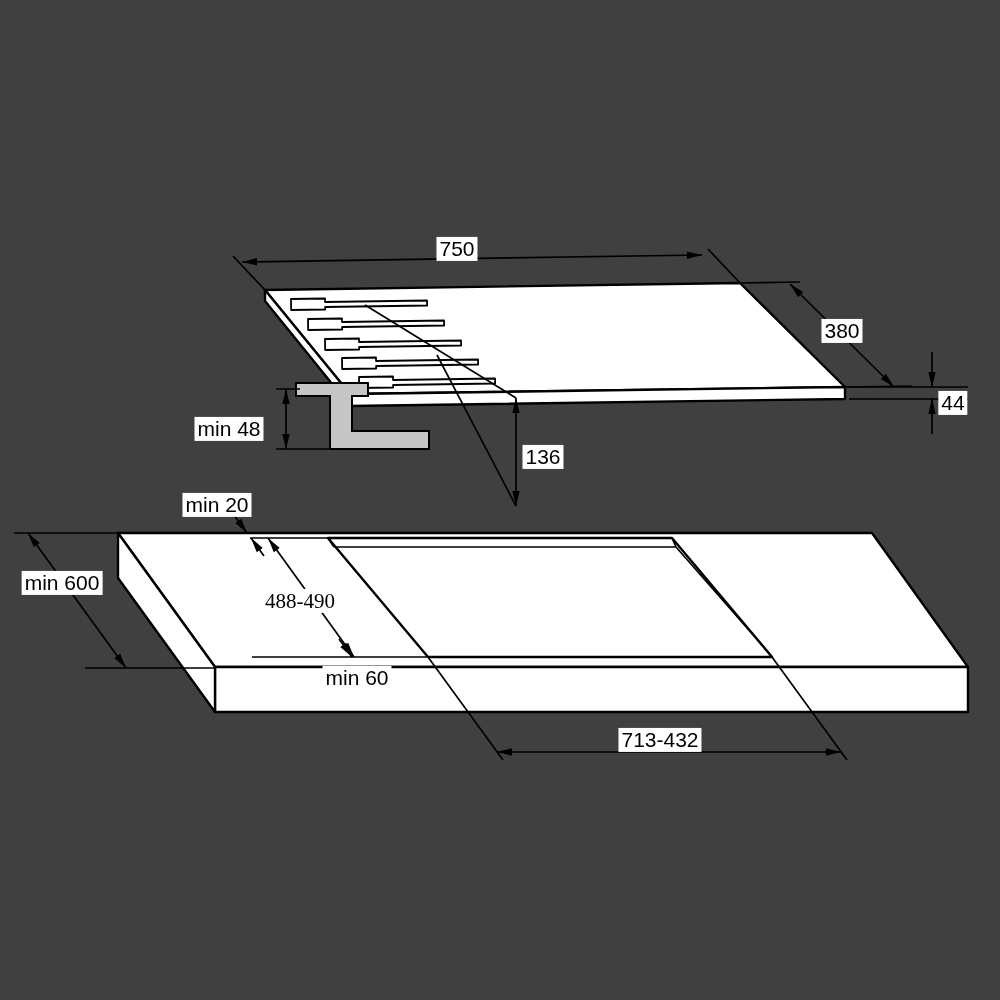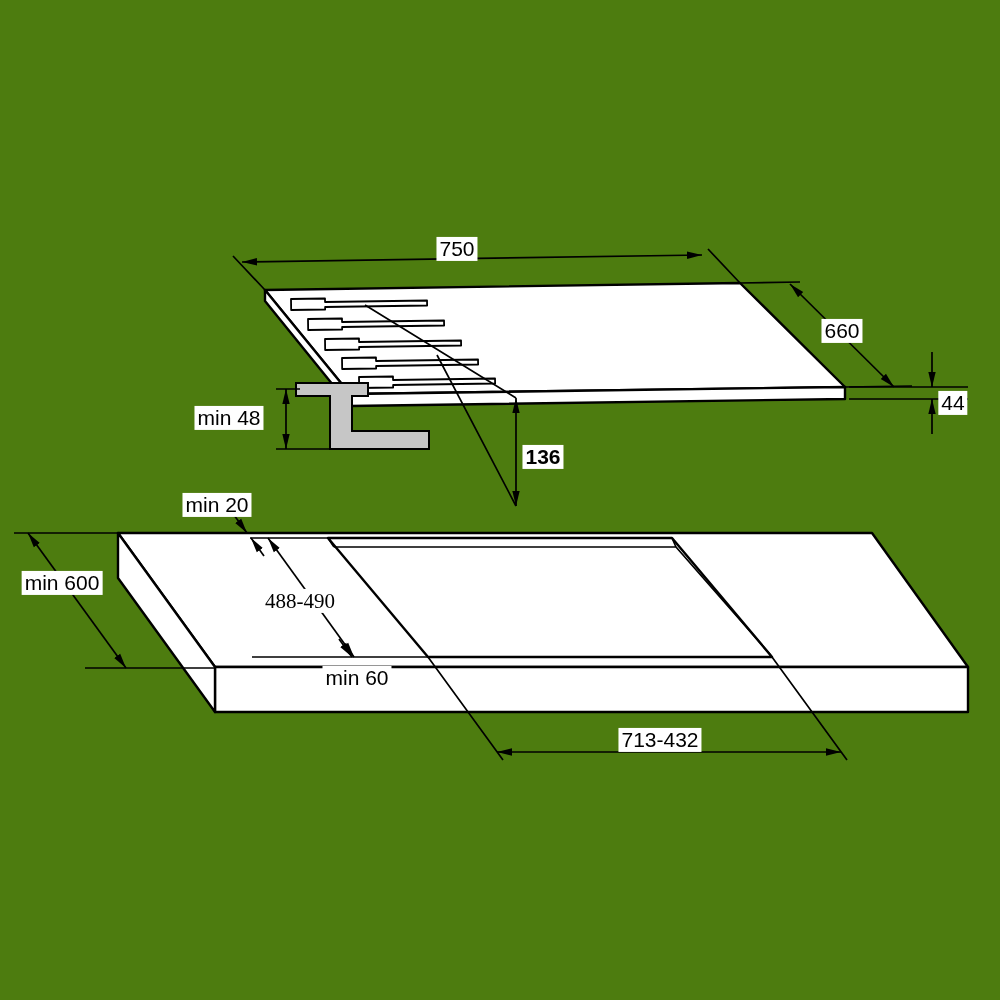--- a/index.html
+++ b/index.html
@@ -1,16 +1,16 @@
 <!DOCTYPE html>
 <html><head>
 <meta charset="utf-8">
 <style>
   html,body{margin:0;padding:0;background:#ffffff;}
-  .stage{position:relative;width:1000px;height:1000px;background:#4d7c0f;overflow:hidden;
+  .stage{position:relative;width:1000px;height:1000px;background:#404040;overflow:hidden;
          font-family:"Liberation Sans",sans-serif;}
   .stage svg{position:absolute;left:0;top:0;}
   .label{position:absolute;transform:translate(-50%,-50%);font-size:21px;line-height:1.15;
          color:#000;background:#fff;padding:0 3px;white-space:nowrap;}
   .ol   {fill:#fff;stroke:#000;stroke-width:2.4;stroke-linejoin:round;}
   .ln   {fill:none;stroke:#000;stroke-width:1.7;}
   .dim  {fill:none;stroke:#000;stroke-width:1.7;marker-start:url(#as);marker-end:url(#ae);}
   .arr  {fill:none;stroke:#000;stroke-width:1.7;marker-end:url(#ae);}
   .grate{fill:#fff;stroke:#000;stroke-width:1.8;stroke-linejoin:round;}
   .bracket{fill:#c6c6c6;stroke:#000;stroke-width:2;}
@@ -79,23 +79,23 @@
       <path class="arr" d="M932,352 L932,387"></path>
       <path class="arr" d="M932,434 L932,399"></path>
 
       <path class="bracket" d="M296,383 H368 V396 H352 V431 H429 V449 H330 V396 H296 Z"></path>
       <path class="ln" d="M276,389 L300,389 M276,449 L333,449"></path>
       <path class="dim" d="M286,389 L286,449"></path>
     </g>
   </svg>
 
   <div class="label" style="left:457px;top:249px;">750</div>
-  <div class="label" style="left:842px;top:331px;">660</div>
+  <div class="label" style="left:842px;top:331px;">380</div>
   <div class="label" style="left:953px;top:403px;">44</div>
-  <div class="label" style="left:543px;top:457px;font-weight:bold;">136</div>
-  <div class="label" style="left:229px;top:418px;">min 48</div>
+  <div class="label" style="left:543px;top:457px;">136</div>
+  <div class="label" style="left:229px;top:429px;">min 48</div>
   <div class="label" style="left:217px;top:505px;">min 20</div>
   <div class="label" style="left:62px;top:583px;">min 600</div>
   <div class="label" style="left:300px;top:601px;font-family:Liberation Serif, serif;">488-490</div>
   <div class="label" style="left:357px;top:678px;">min 60</div>
   <div class="label" style="left:660px;top:740px;">713-432</div>
 
 </div>
 
 </body></html>

